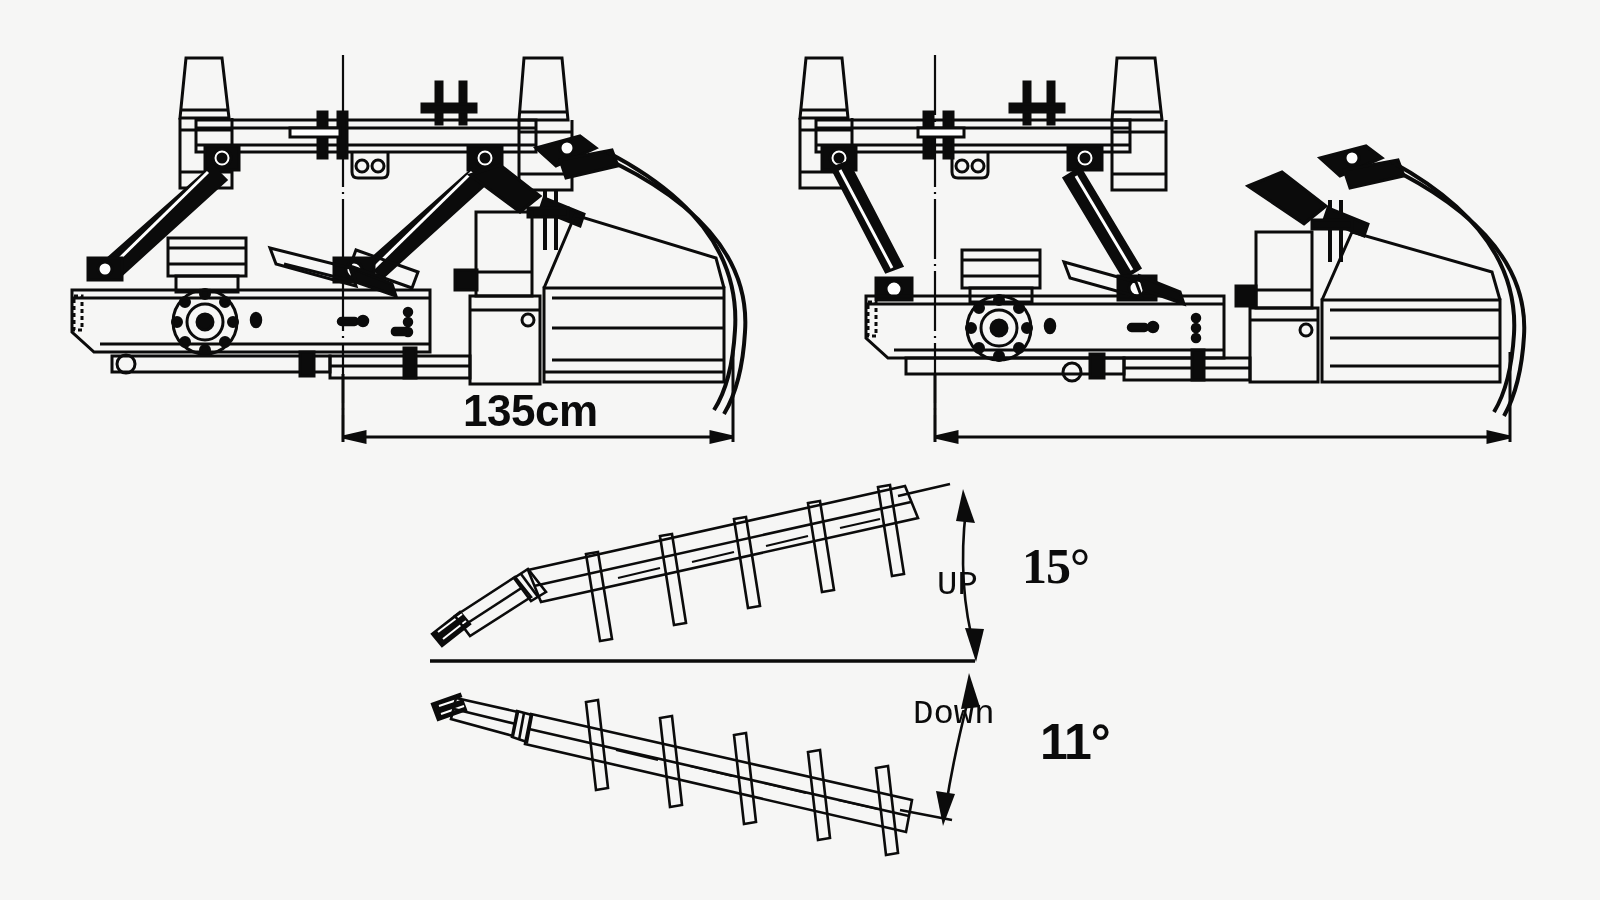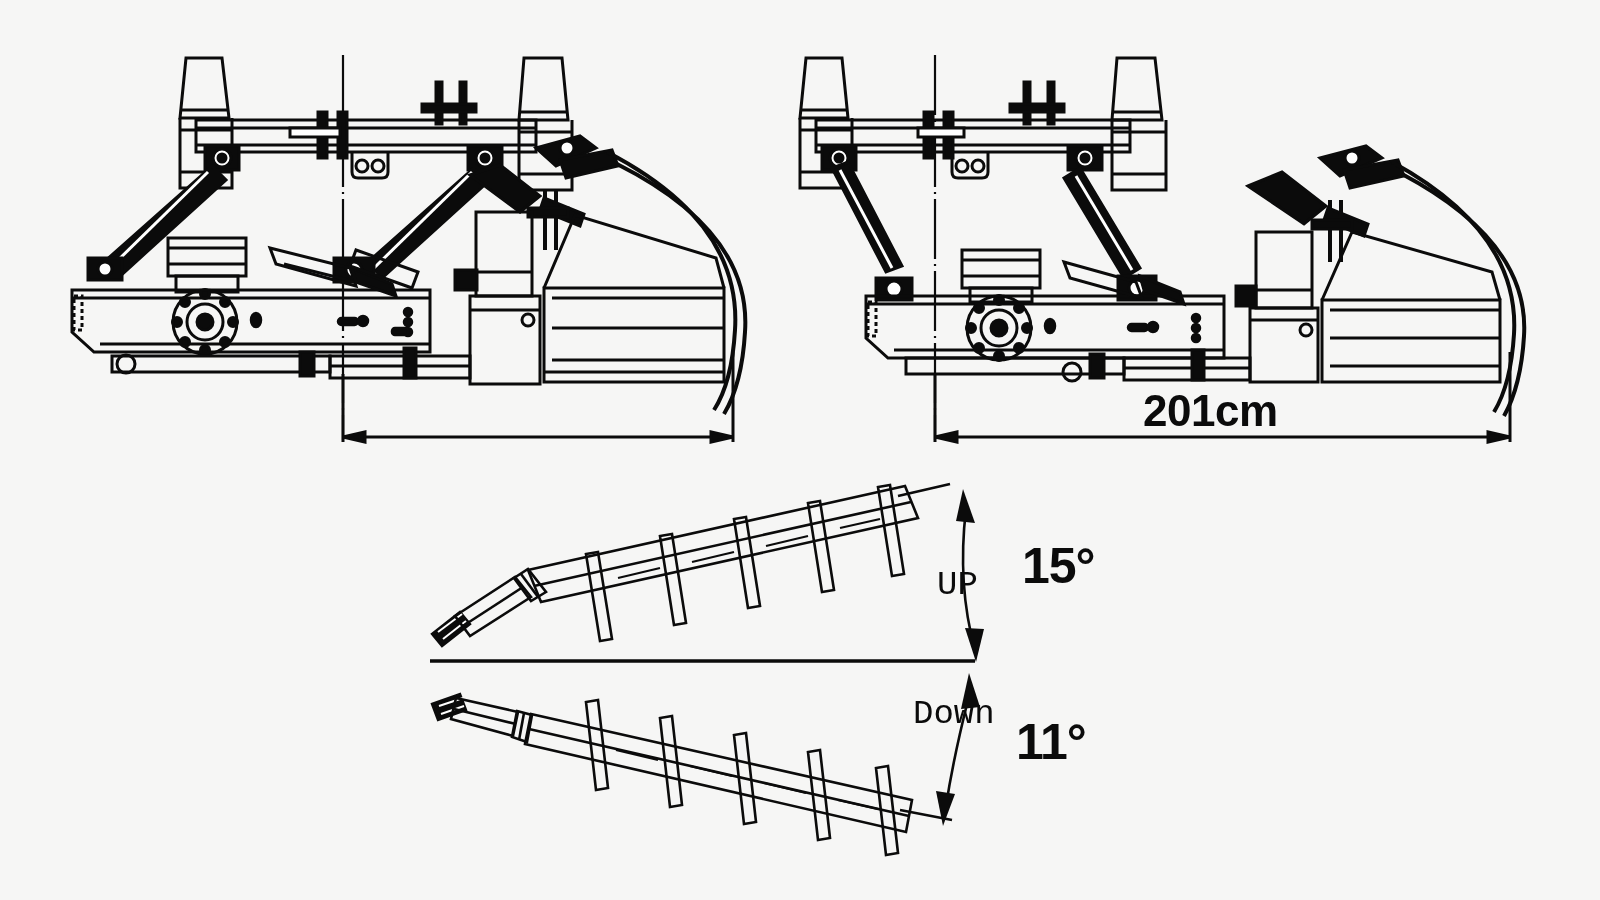--- a/index.html
+++ b/index.html
@@ -47,22 +47,22 @@
   }
   .angle-value {
     position: absolute;
     font-family: "Liberation Sans", sans-serif;
     font-weight: bold;
     font-size: 50px;
     color: #0b0b0b;
     white-space: nowrap;
     letter-spacing: -1px;
   }
-  #label-up-angle { left: 1022px; top: 537px; }
-  #label-down-angle { left: 1016px; top: 713px; }
+  #label-up-angle { left: 1022px; top: 537px; font-family: Liberation Serif, serif; }
+  #label-down-angle { left: 1040px; top: 713px; }
   .dir-label {
     position: absolute;
     font-family: "Liberation Mono", monospace;
     font-size: 34px;
     color: #0b0b0b;
     white-space: nowrap;
   }
   #label-up { left: 937px; top: 566px; }
   #label-down { left: 913px; top: 695px; }
 </style>
@@ -239,20 +239,21 @@
 
   <svg class="layer" viewBox="0 0 1600 900">
     <g stroke="#0b0b0b" fill="#0b0b0b" stroke-width="3">
       <line x1="343" y1="374" x2="343" y2="442"></line>
       <line x1="733" y1="352" x2="733" y2="442"></line>
       <line x1="343" y1="437" x2="733" y2="437"></line>
       <polygon points="343,437 365,432 365,442"></polygon>
       <polygon points="733,437 711,432 711,442"></polygon>
     </g>
   </svg>
+  <div class="dim-label" id="label-135">135cm</div>
 
   <svg class="layer" viewBox="0 0 1600 900">
     <g fill="none" stroke="#0b0b0b" stroke-linecap="butt" stroke-linejoin="miter">
 
       <g stroke-width="2.2" stroke-dasharray="60,5,2,5">
         <line x1="935" y1="55" x2="935" y2="440"></line>
       </g>
 
       <g stroke-width="3">
         <path d="M806,58 L842,58 L848,118 L800,118 Z"></path>
@@ -408,21 +409,20 @@
 
   <svg class="layer" viewBox="0 0 1600 900">
     <g stroke="#0b0b0b" fill="#0b0b0b" stroke-width="3">
       <line x1="935" y1="374" x2="935" y2="442"></line>
       <line x1="1510" y1="352" x2="1510" y2="442"></line>
       <line x1="935" y1="437" x2="1510" y2="437"></line>
       <polygon points="935,437 957,432 957,442"></polygon>
       <polygon points="1510,437 1488,432 1488,442"></polygon>
     </g>
   </svg>
-  <div class="dim-label" id="label-201">201cm</div>
 
   <svg class="layer" viewBox="0 0 1600 900">
     <g fill="none" stroke="#0b0b0b" stroke-width="2.6" stroke-linejoin="miter">
 
       <g>
 
         <g stroke-width="2.4" fill="#0b0b0b">
           <path d="M432,634 L460,612 L470,624 L442,646 Z"></path>
         </g>
         <g stroke-width="2" stroke="#fff">

